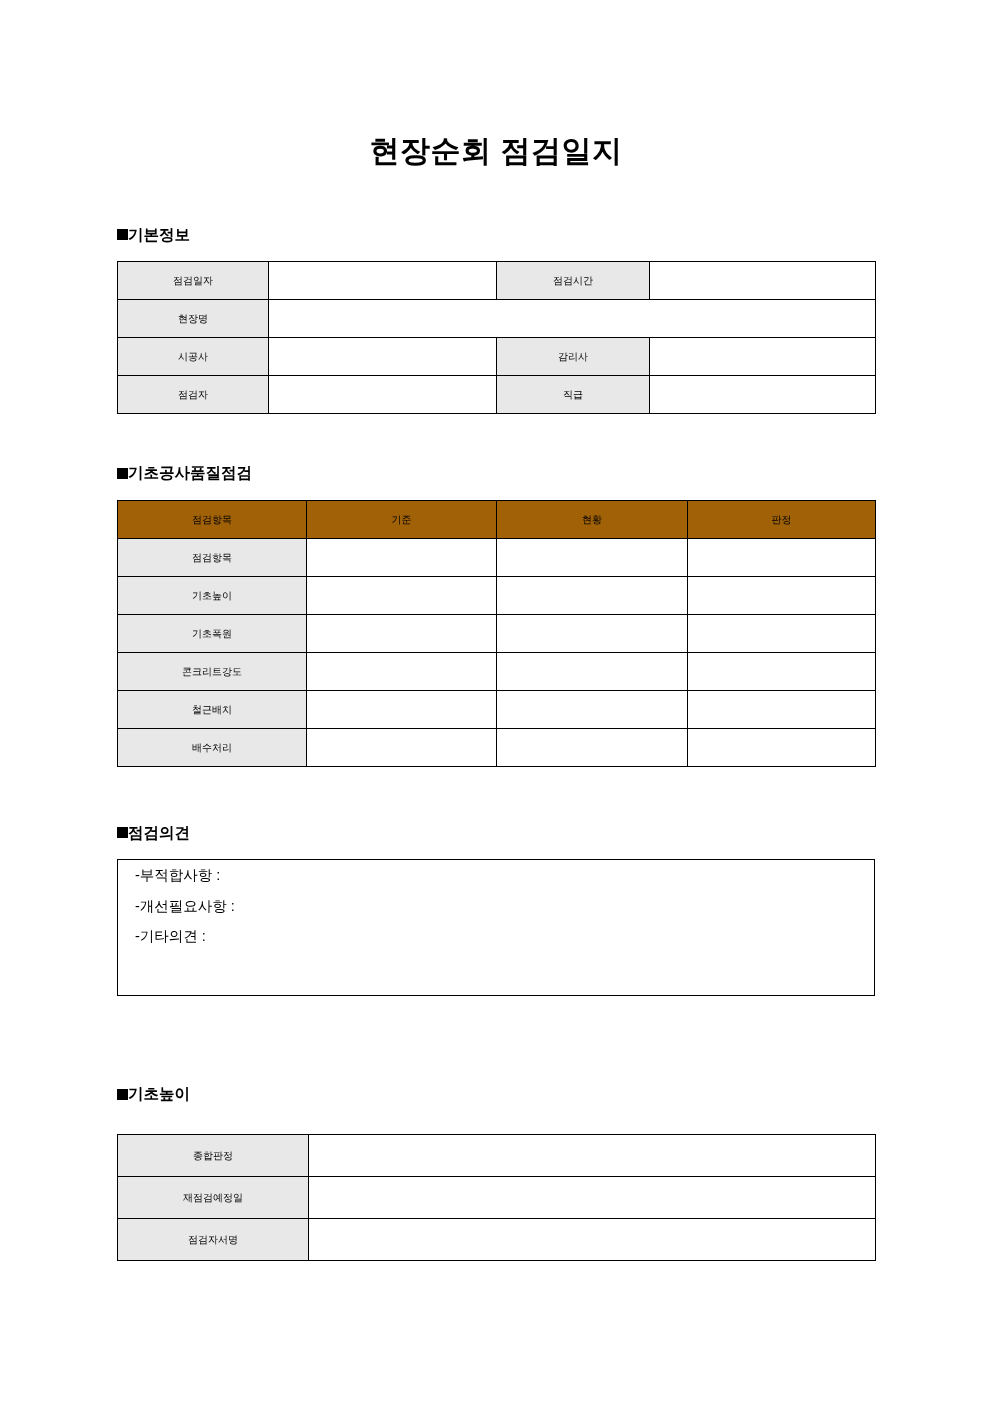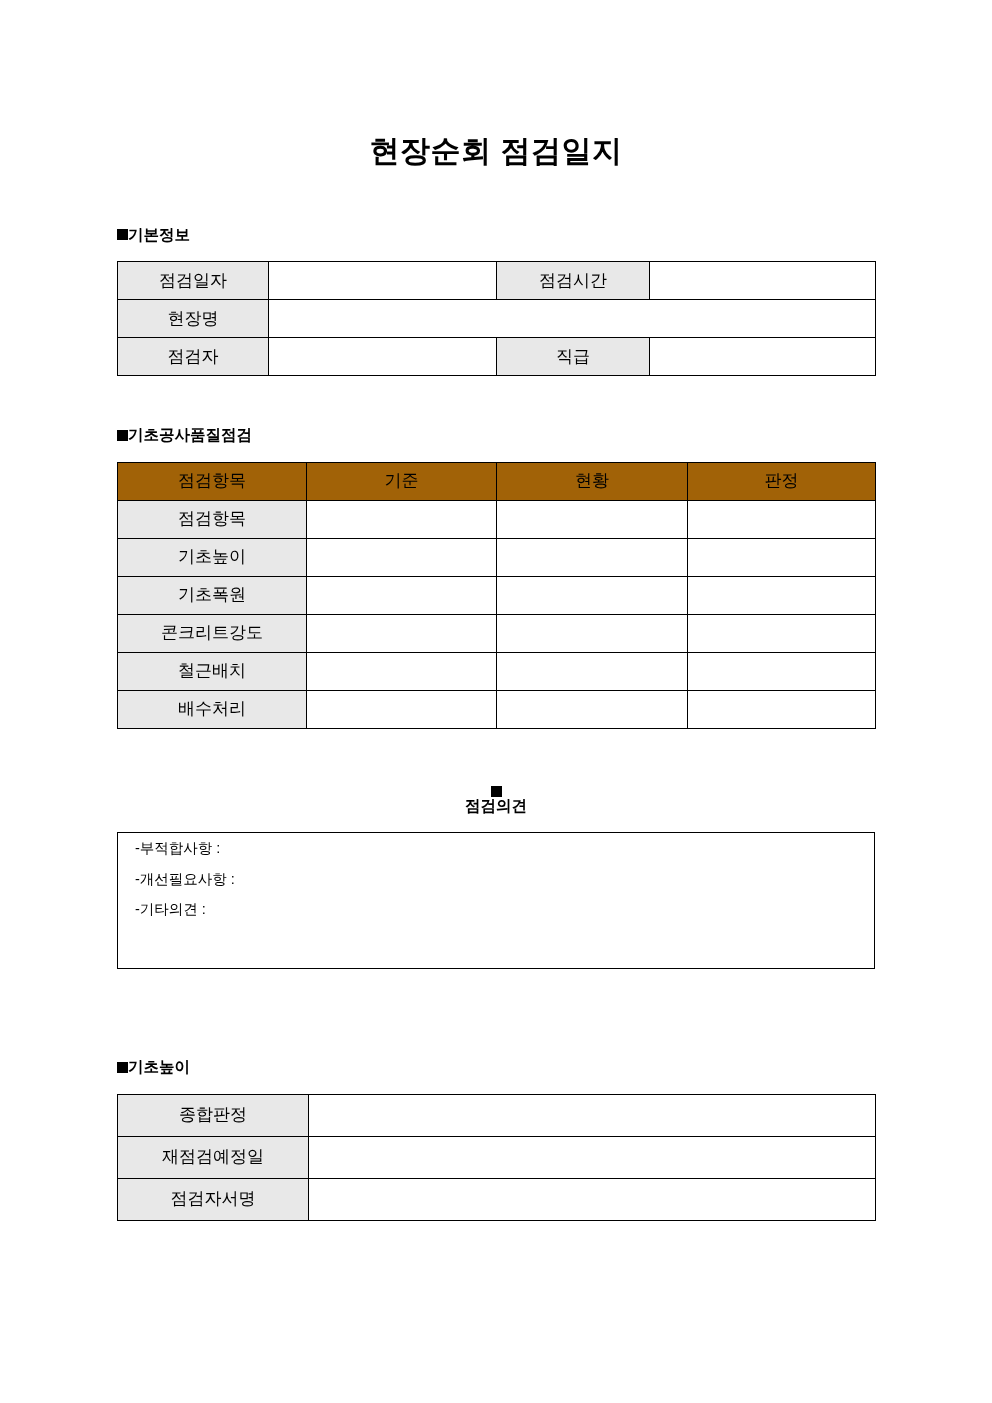--- a/index.html
+++ b/index.html
@@ -47,21 +47,21 @@
     width: 11px;
     height: 11px;
     background: #000000;
     flex: none;
   }
 
   table.form-table {
     width: 758px;
     border-collapse: collapse;
     table-layout: fixed;
-    font-size: 17px;
+    font-size: 10px;
   }
 
   table.form-table td {
     border: 1px solid #000000;
     height: 38px;
     padding: 0 4px;
     text-align: center;
     vertical-align: middle;
     line-height: 1.3;
     background: #ffffff;
@@ -87,40 +87,40 @@
   
   #section-quality { margin-top: 50px; }
   #table-quality { margin-top: 17px; }
   #table-quality td { height: 37px; }
   .col-q1 { width: 189px; }
   .col-q2 { width: 190px; }
   .col-q3 { width: 191px; }
   .col-q4 { width: 188px; }
 
   
-  #section-opinion { margin-top: 57px; flex-direction: column; }
+  #section-opinion { margin-top: 57px; }
   #opinion-box {
     margin-top: 17px;
     width: 758px;
     height: 137px;
     box-sizing: border-box;
     border: 1px solid #000000;
     padding: 8px 0 0 17px;
     background: #ffffff;
   }
   .opinion-line {
     font-size: 14.5px;
     line-height: 1.0;
     margin-bottom: 16px;
     white-space: pre;
   }
 
   
   #section-result { margin-top: 89px; }
-  #table-result { margin-top: 17px; }
+  #table-result { margin-top: 30px; }
   #table-result td { height: 41px; }
   .col-r1 { width: 191px; }
   .col-r2 { width: 567px; }
 </style>
 </head>
 <body>
 
 <div class="page">
 
   <h1 class="doc-title">현장순회 점검일지</h1>
@@ -142,20 +142,26 @@
         <td class="label-cell">점검일자</td>
         <td></td>
         <td class="label-cell">점검시간</td>
         <td></td>
       </tr>
       <tr>
         <td class="label-cell">현장명</td>
         <td colspan="3"></td>
       </tr>
       <tr>
+        <td class="label-cell">시공사</td>
+        <td></td>
+        <td class="label-cell">감리사</td>
+        <td></td>
+      </tr>
+      <tr>
         <td class="label-cell">점검자</td>
         <td></td>
         <td class="label-cell">직급</td>
         <td></td>
       </tr>
     </tbody>
   </table>
 
   <div class="section-header" id="section-quality">
     <span class="bullet-square"></span>

